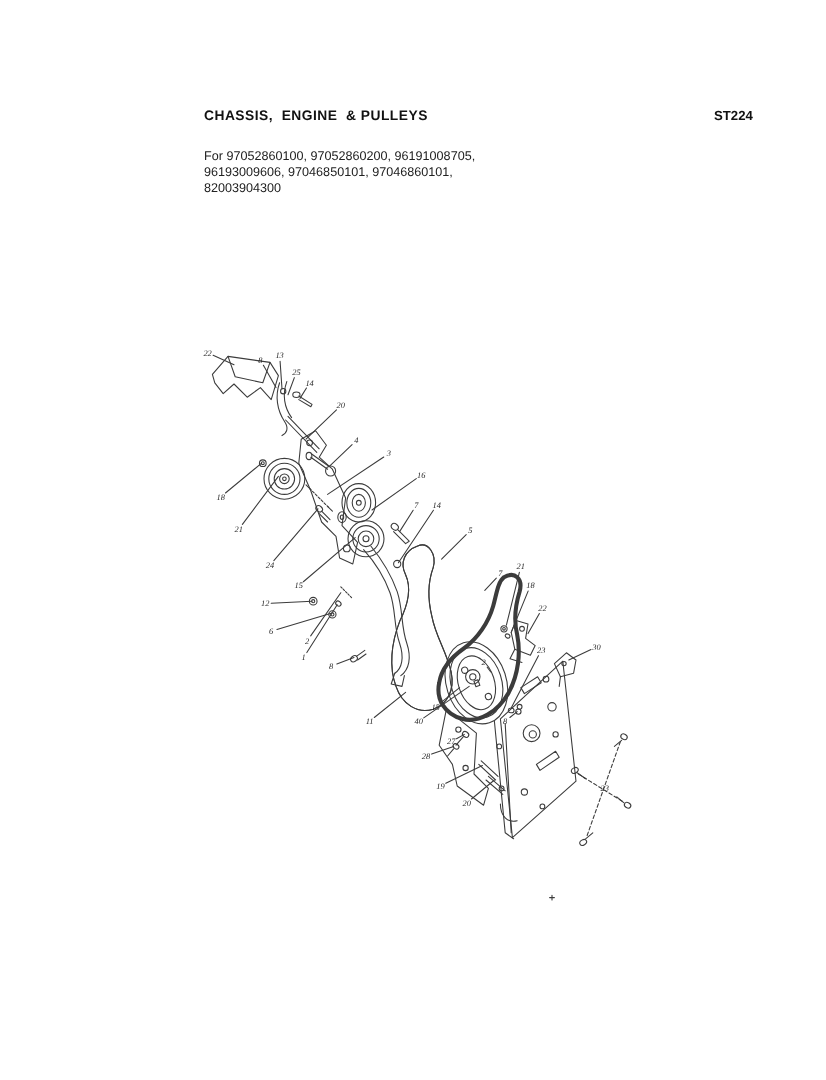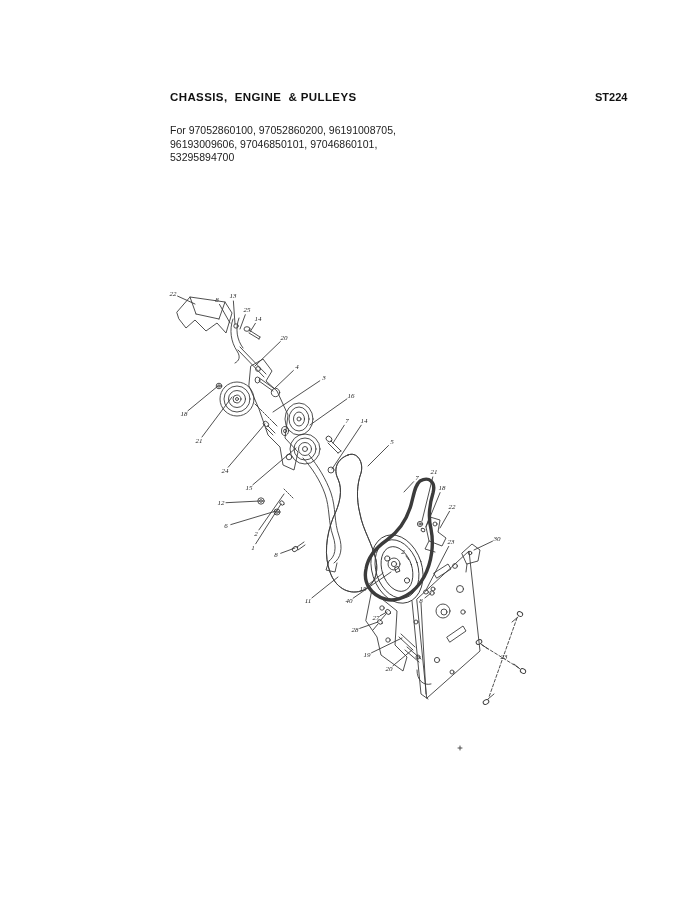--- a/index.html
+++ b/index.html
@@ -28,21 +28,21 @@
 </style>
 </head>
 <body>
 
 <div class="page">
 
   <div class="hdr-title">CHASSIS,  ENGINE  &amp; PULLEYS</div>
   <div class="hdr-code">ST224</div>
   <div class="models">For 97052860100, 97052860200, 96191008705,
 96193009606, 97046850101, 97046860101,
-53295894700</div>
+82003904300</div>
 
   <svg id="diagram" width="688" height="900" viewBox="0 0 688 900" xmlns="http://www.w3.org/2000/svg">
 
     <g>
       <path class="fw" d="M177,312 L190,297 L225,302 L232,313 L226,333 L217,323 L206,331 L195,320 L186,328 L179,319 Z"></path>
       <path class="thin" d="M190,297 L196,314 M225,302 L219,319 M196,314 L219,319"></path>
     </g>
 
     <g>
       <path d="M233,319 C229,330 231,342 237,351 C241,357 239,361 235,363"></path>

